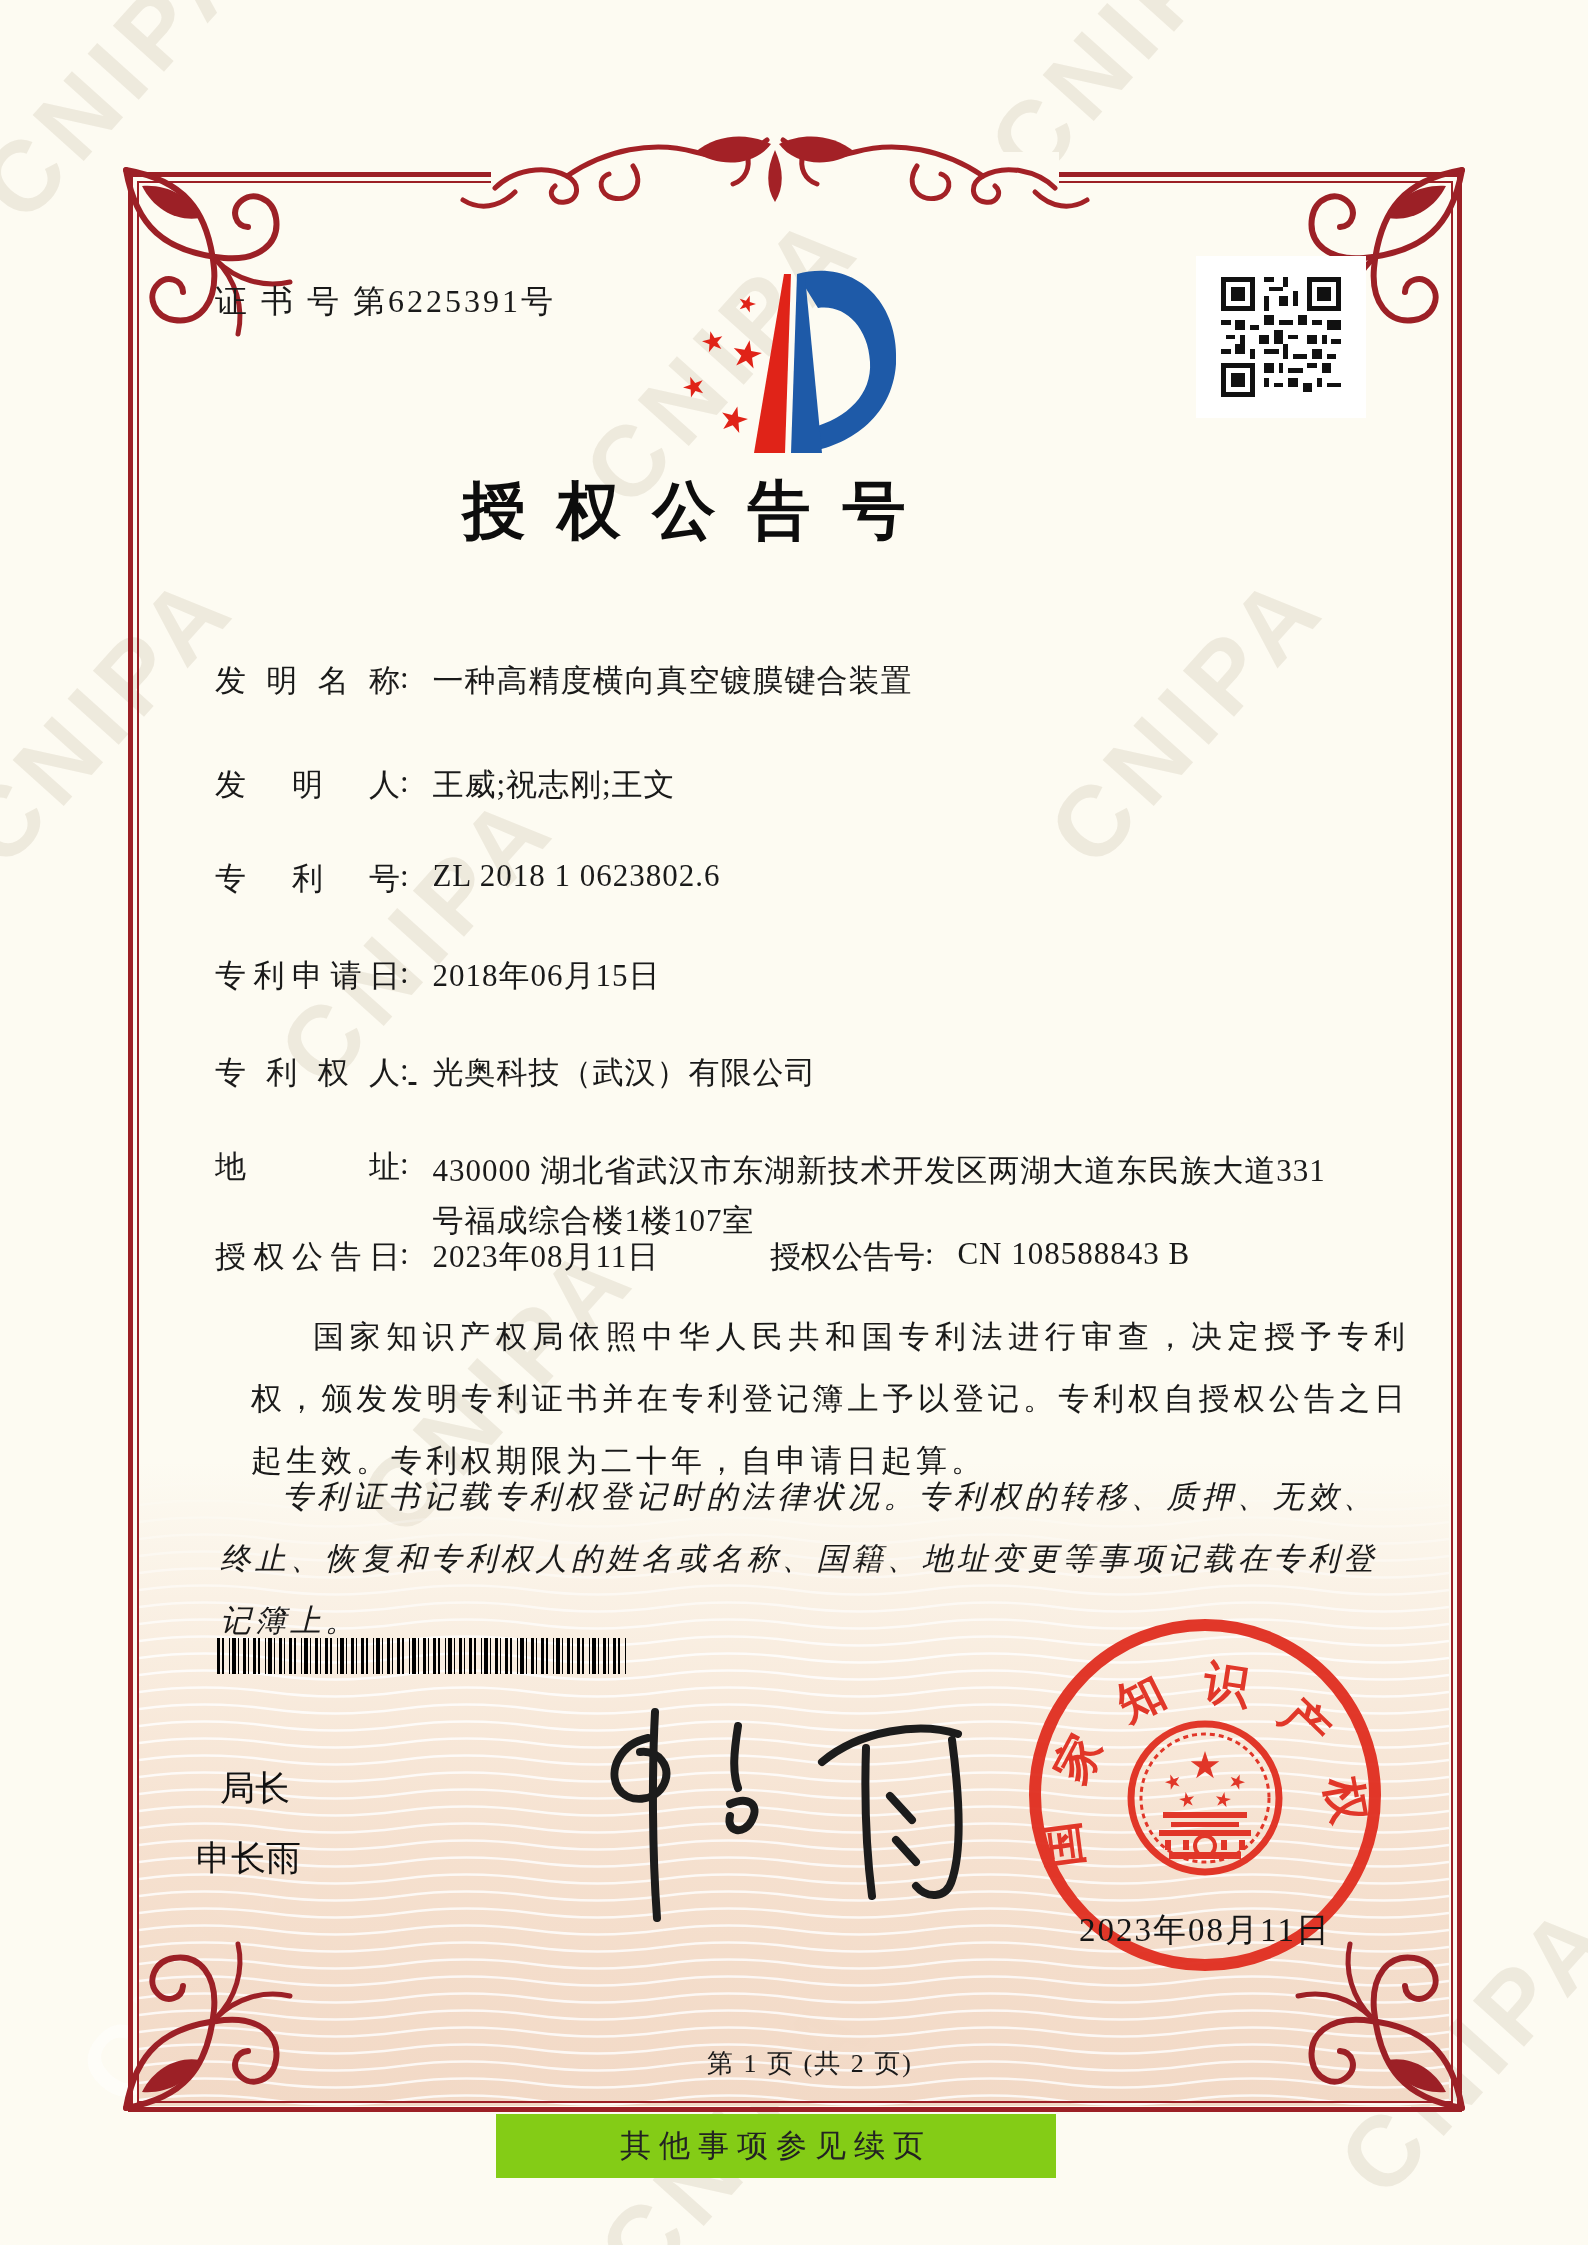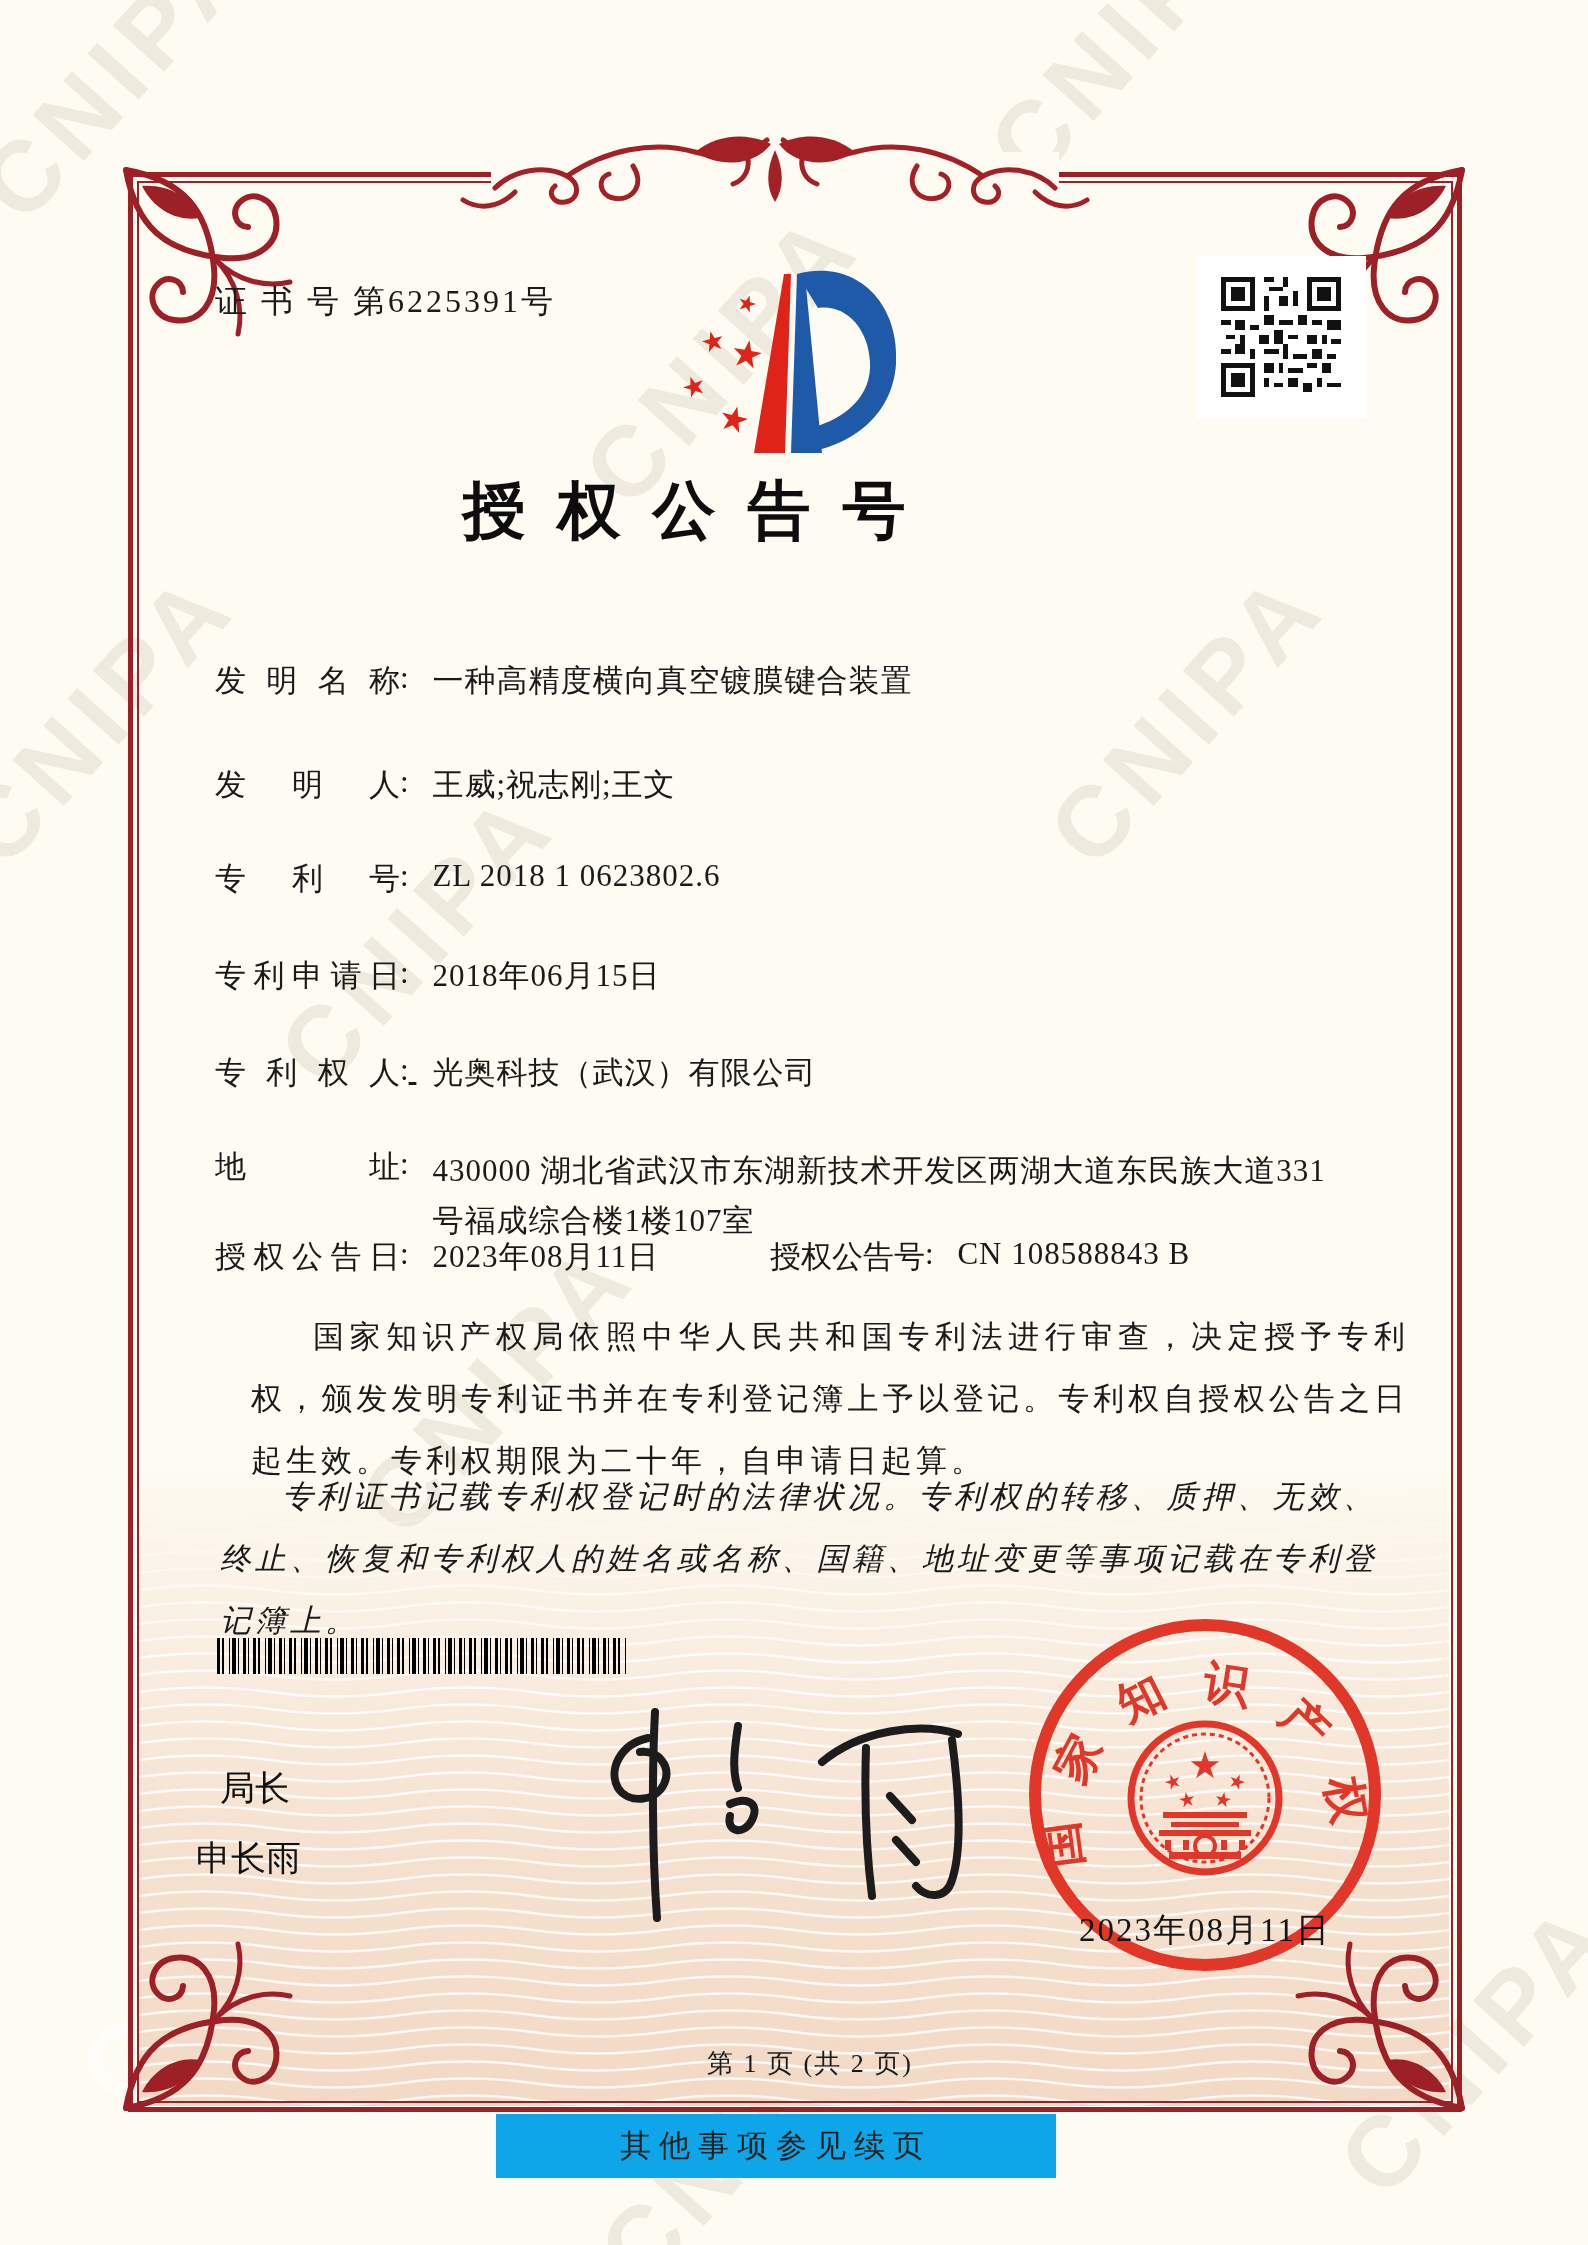--- a/index.html
+++ b/index.html
@@ -65,21 +65,21 @@
   
   .director{position:absolute;left:196px;z-index:3;
     font-family:"Liberation Sans","DejaVu Sans",sans-serif;font-weight:500;font-size:35px;color:#111;}
   .sig{position:absolute;left:560px;top:1700px;z-index:4;}
   
   .seal{position:absolute;left:1022px;top:1612px;z-index:4;opacity:.94;}
   .sealdate{position:absolute;left:1040px;top:1908px;width:330px;text-align:center;z-index:5;
     font-size:33px;letter-spacing:2px;color:#151515;}
   
   .pagenum{position:absolute;left:0;top:2046px;width:1588px;text-align:center;font-size:26px;z-index:3;letter-spacing:2px;padding-left:16px;}
-  .footnote{position:absolute;left:496px;top:2114px;width:560px;height:64px;background:#0ea5e9;z-index:3;
+  .footnote{position:absolute;left:496px;top:2114px;width:560px;height:64px;background:#84cc16;z-index:3;
     text-align:center;line-height:64px;font-size:31px;letter-spacing:8px;color:#222;}
   
   .corner{position:absolute;width:190px;height:190px;z-index:3;}
   .corner.tr{transform:scaleX(-1);}
   .corner.bl{transform:scaleY(-1);}
   .corner.br{transform:scale(-1,-1);}
   .topflourish{position:absolute;left:395px;top:92px;z-index:3;}
 </style>
 </head>
 <body>

